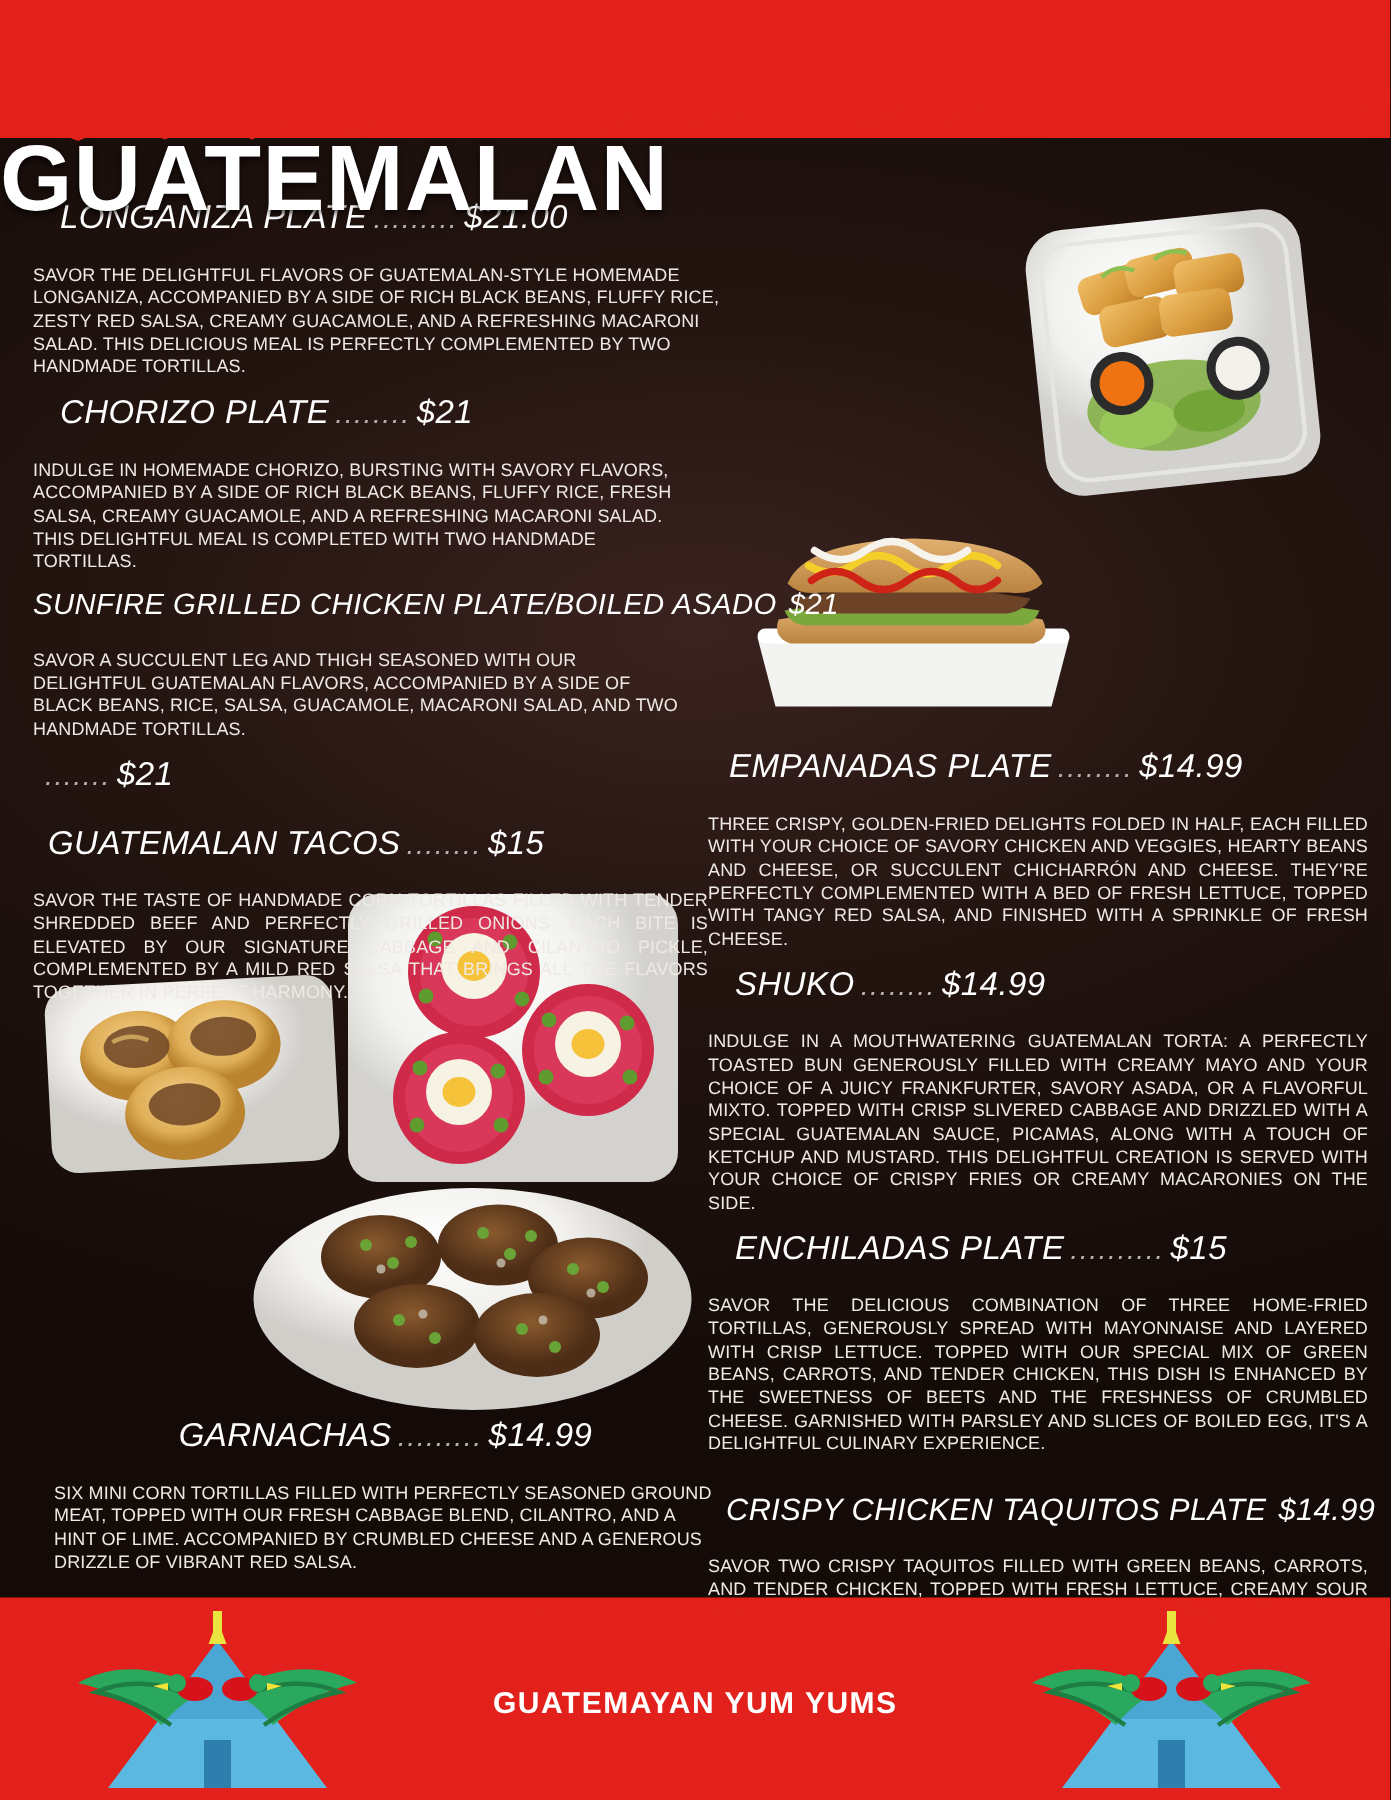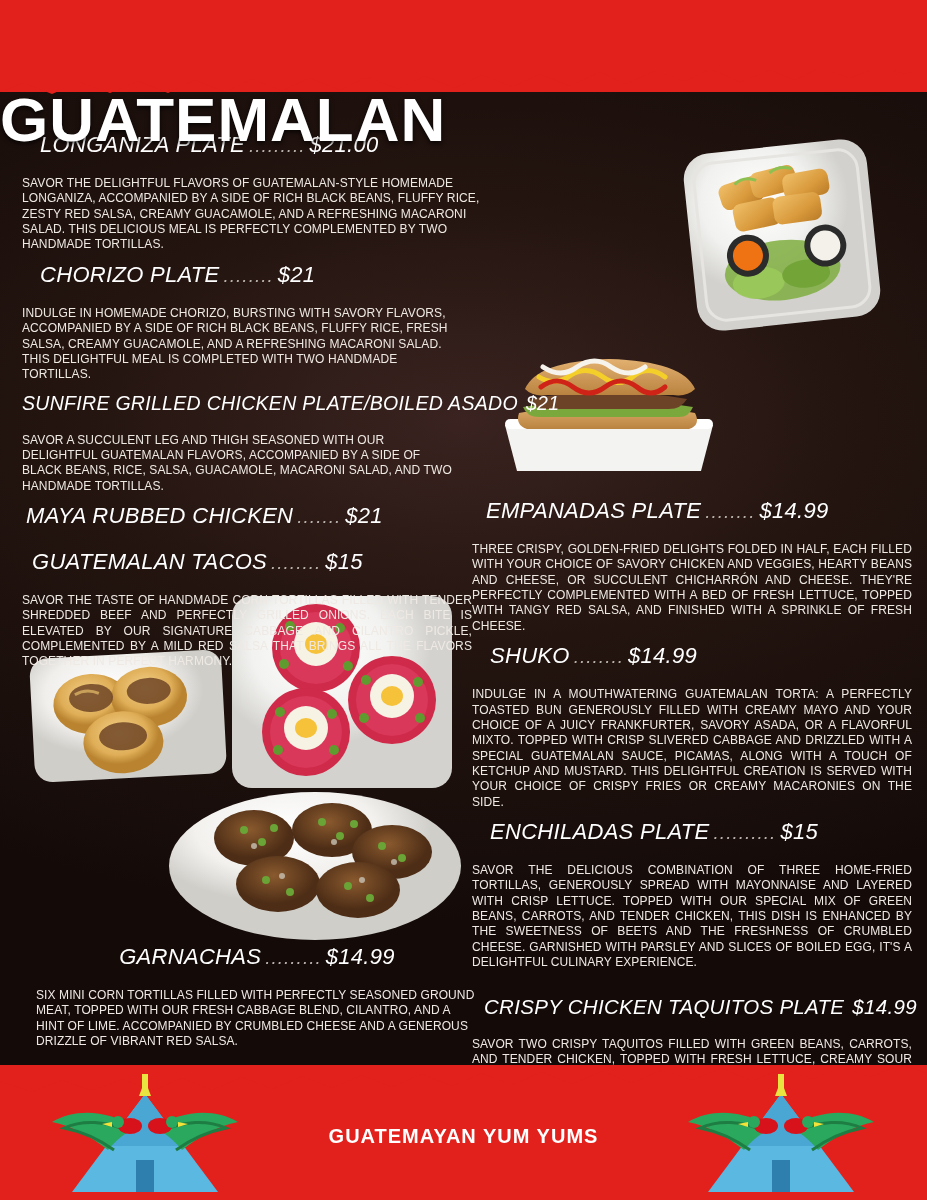--- a/index.html
+++ b/index.html
@@ -325,21 +325,20 @@
       <div class="item-head" style="font-size:19.5px">
         <span class="name">SUNFIRE GRILLED CHICKEN PLATE/BOILED ASADO</span>
         <span class="dots"></span>
         <span class="price">$21</span>
       </div>
       <div class="desc" style="padding-right:30px">SAVOR A SUCCULENT LEG AND THIGH SEASONED WITH OUR DELIGHTFUL GUATEMALAN FLAVORS, ACCOMPANIED BY A SIDE OF BLACK BEANS, RICE, SALSA, GUACAMOLE, MACARONI SALAD, AND TWO HANDMADE TORTILLAS.</div>
     </div>
 
     <div class="item">
       <div class="item-head indent-2">
-        <span class="name">MAYA RUBBED CHICKEN</span>
         <span class="dots">.......</span>
         <span class="price">$21</span>
       </div>
     </div>
 
     <div class="item">
       <div class="item-head indent-3" style="margin-top:20px">
         <span class="name">GUATEMALAN TACOS</span>
         <span class="dots">........</span>
         <span class="price">$15</span>

